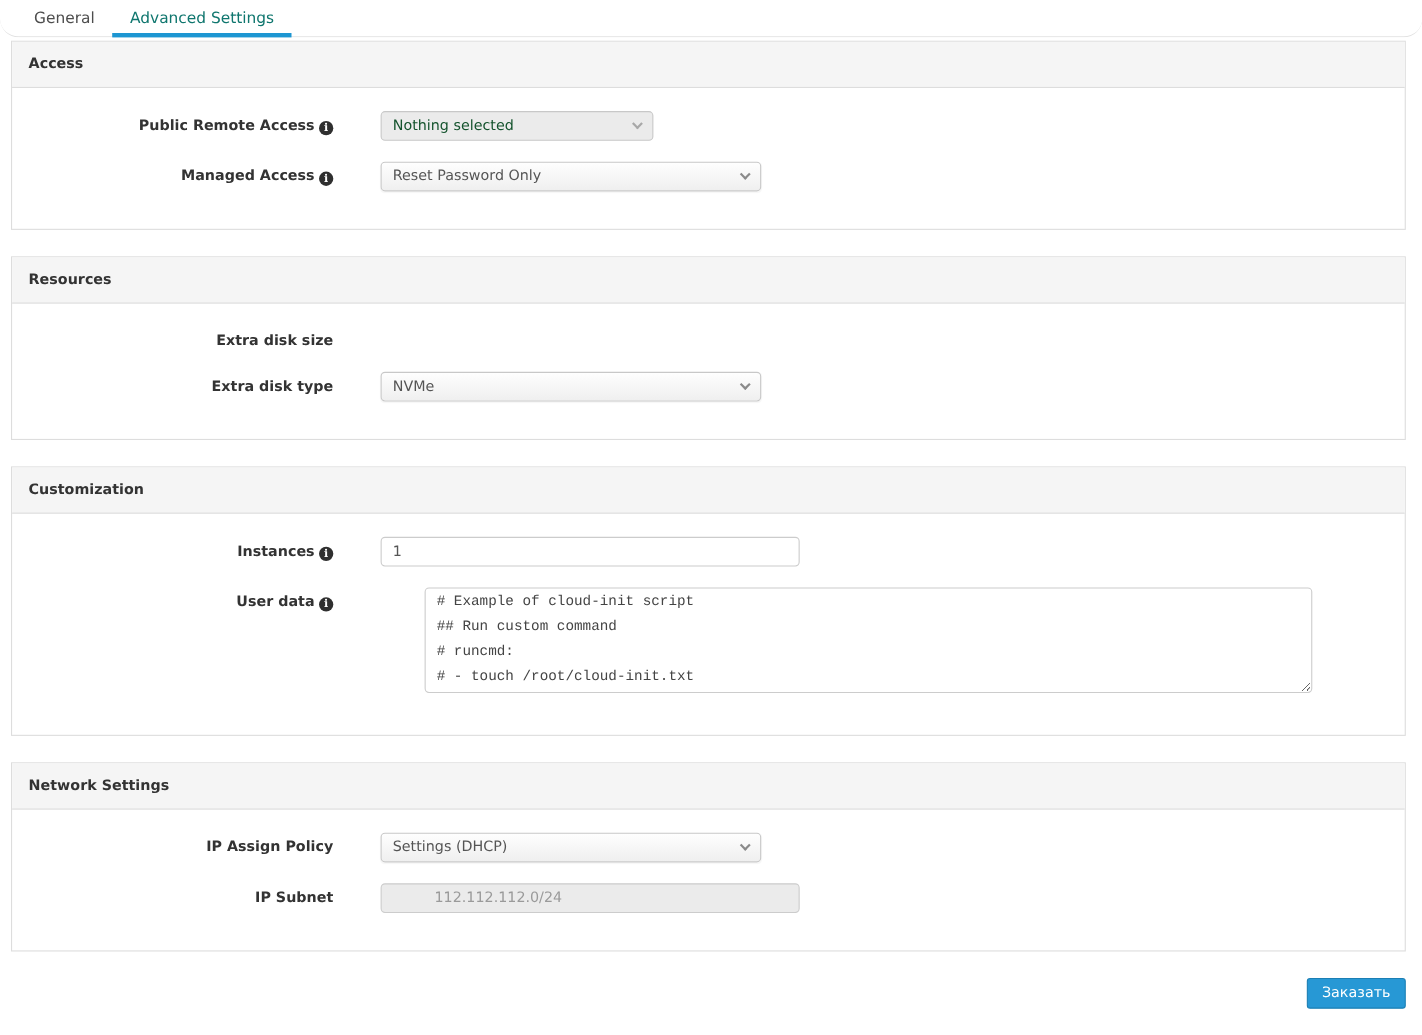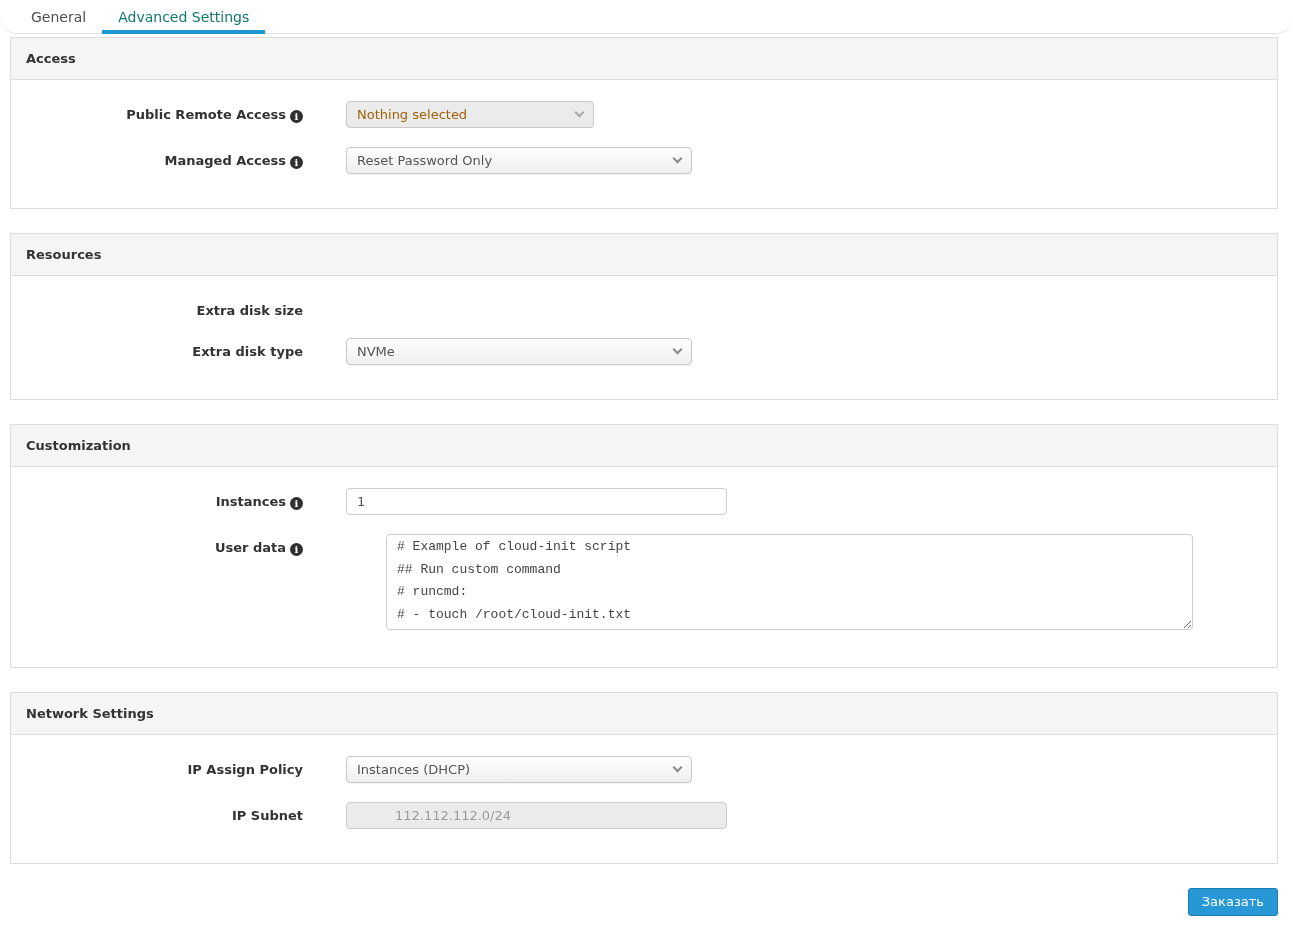--- a/index.html
+++ b/index.html
@@ -97,21 +97,21 @@
     border-radius: 4px;
     background: linear-gradient(#fefefe, #efefef);
     box-shadow: 0 1px 1px rgba(0,0,0,0.04);
     color: #555;
     cursor: pointer;
     font-size: 13px;
   }
   .select.narrow { width: 248px; }
   .select.disabled {
     background: #ebebeb;
-    color: #a16207;
+    color: #14532d;
     box-shadow: none;
     cursor: default;
   }
   .select-value { overflow: hidden; white-space: nowrap; }
   .chevron-down {
     width: 7px; height: 7px;
     border-right: 2px solid #8a8a8a;
     border-bottom: 2px solid #8a8a8a;
     transform: rotate(45deg);
     margin-top: -4px;
@@ -261,21 +261,21 @@
   <section class="panel">
     <div class="panel-header">Network Settings</div>
     <div class="panel-body">
 
       <div class="form-row">
         <div class="control-label">
           <span>IP Assign Policy</span>
         </div>
         <div class="control-cell">
           <div class="select">
-            <span class="select-value">Instances (DHCP)</span>
+            <span class="select-value">Settings (DHCP)</span>
             <span class="chevron-down"></span>
           </div>
         </div>
       </div>
 
       <div class="form-row">
         <div class="control-label">
           <span>IP Subnet</span>
         </div>
         <div class="control-cell">

